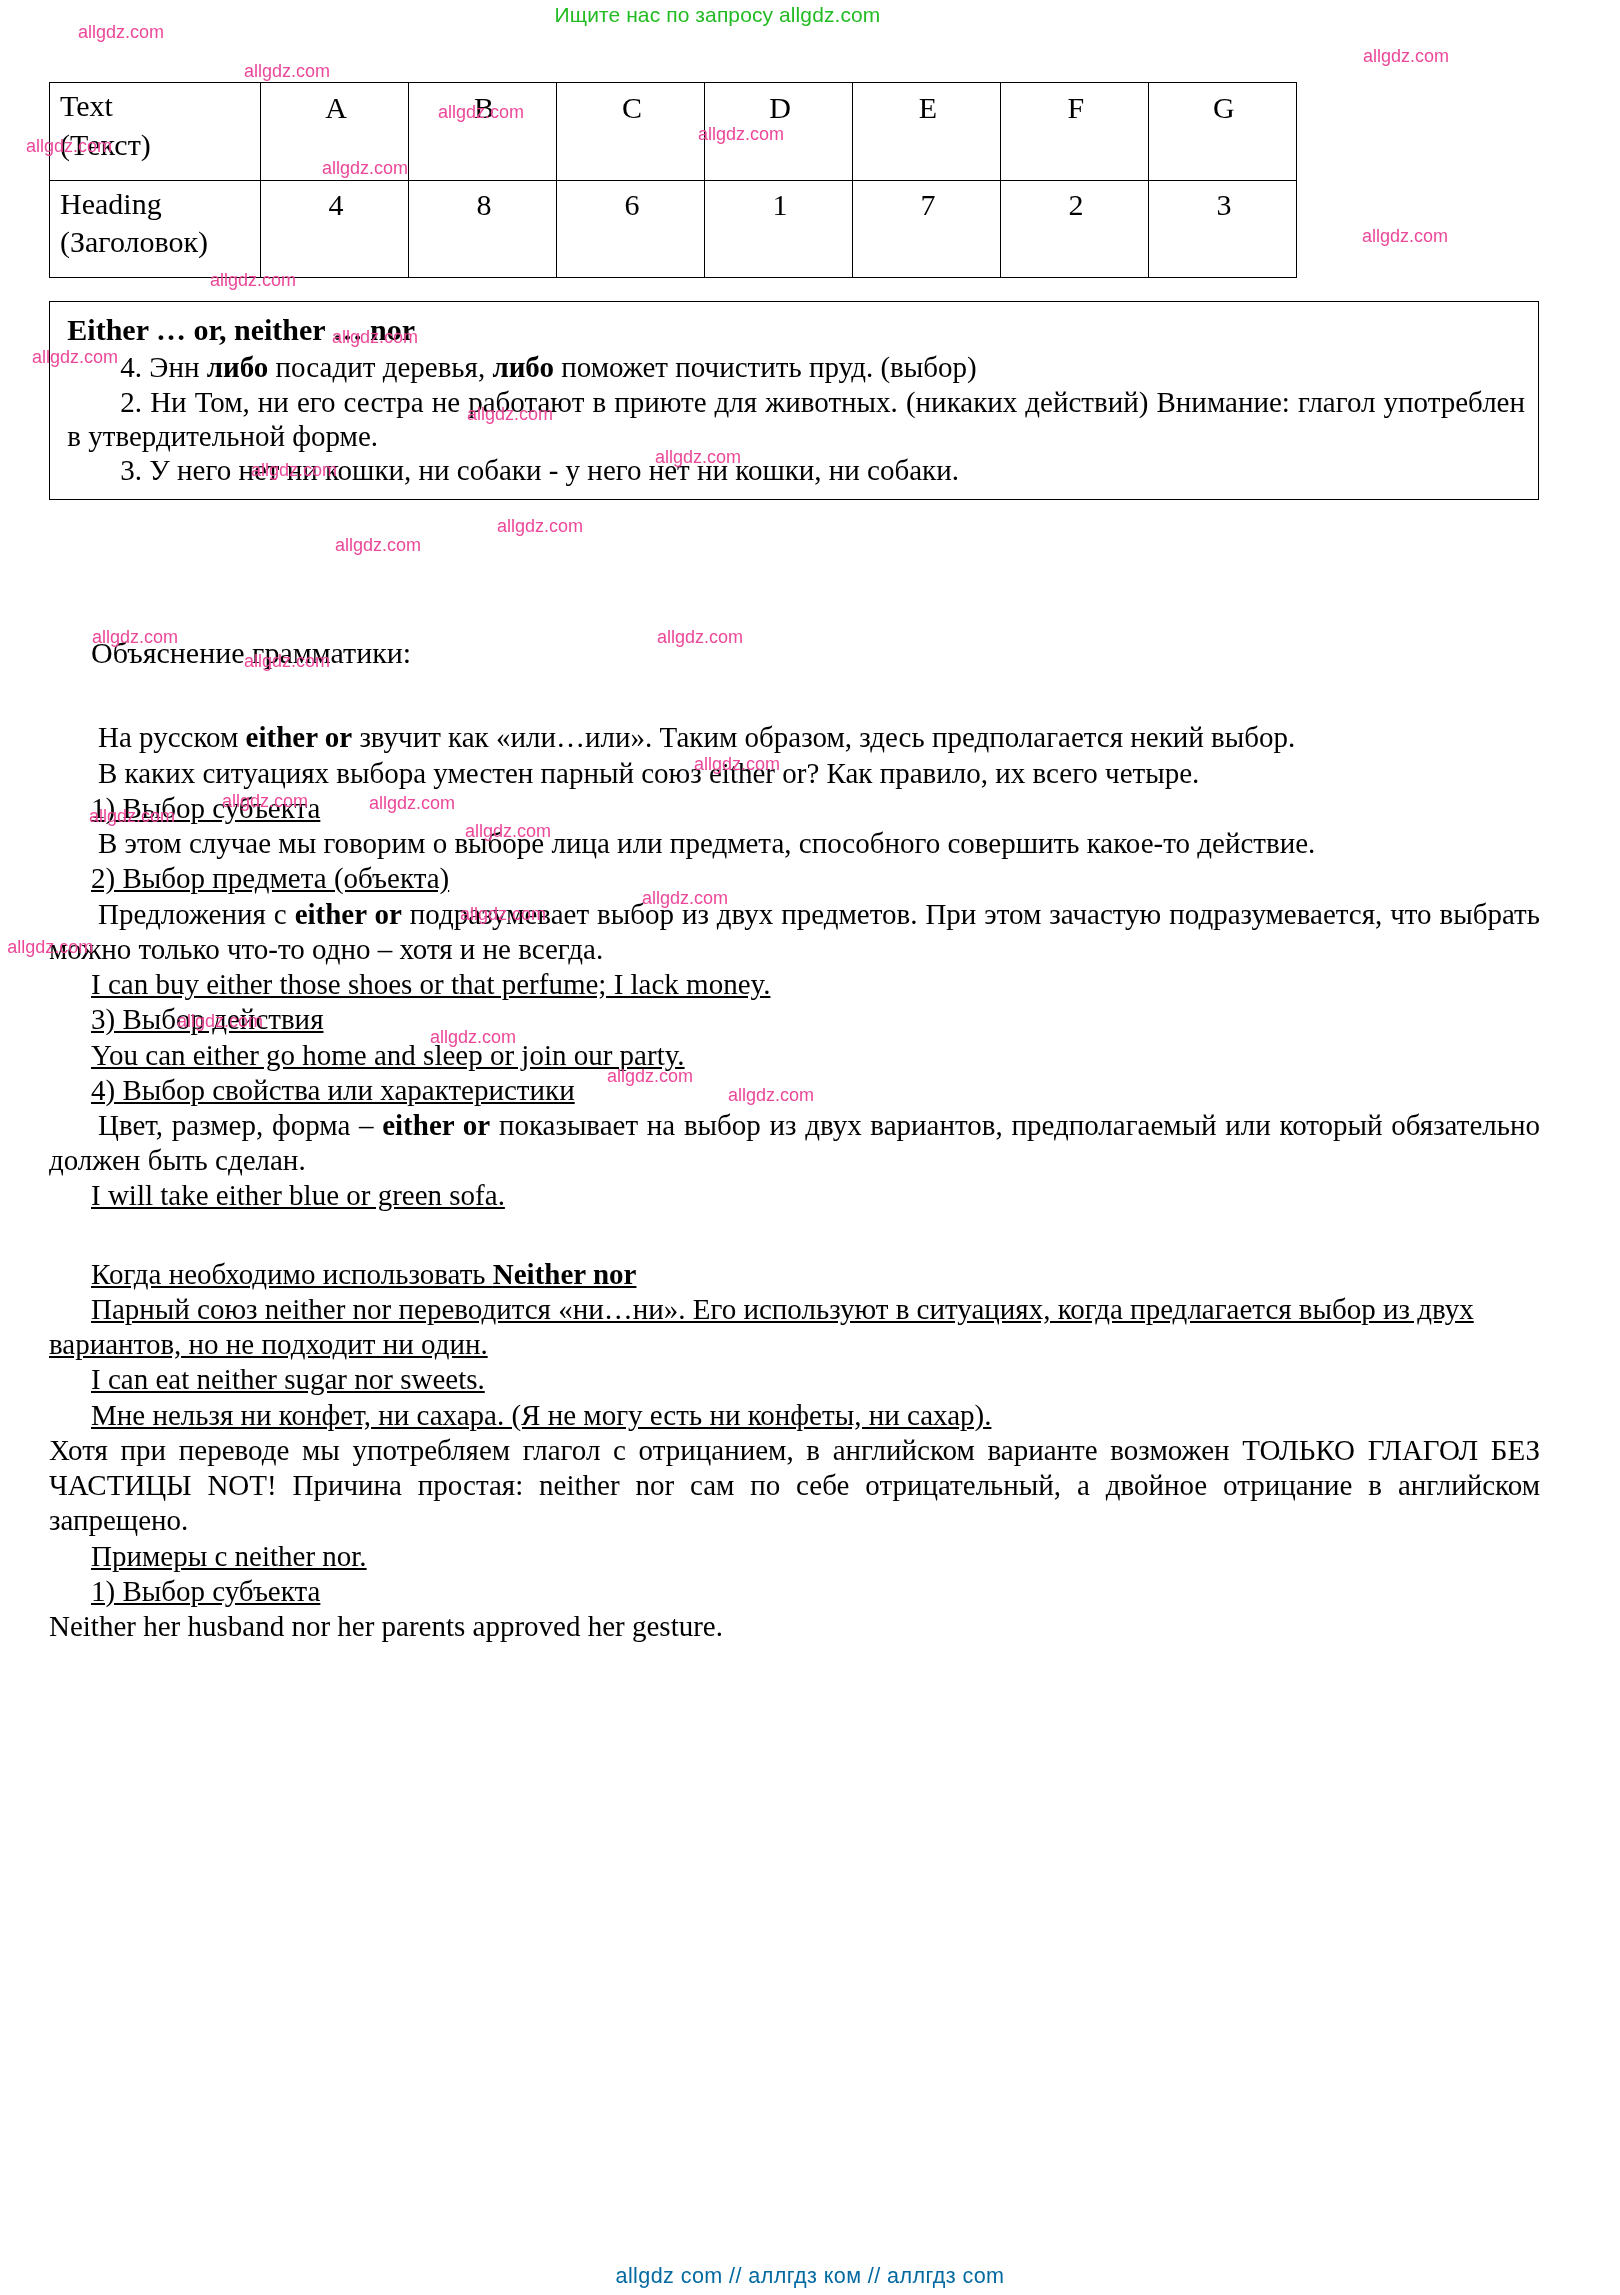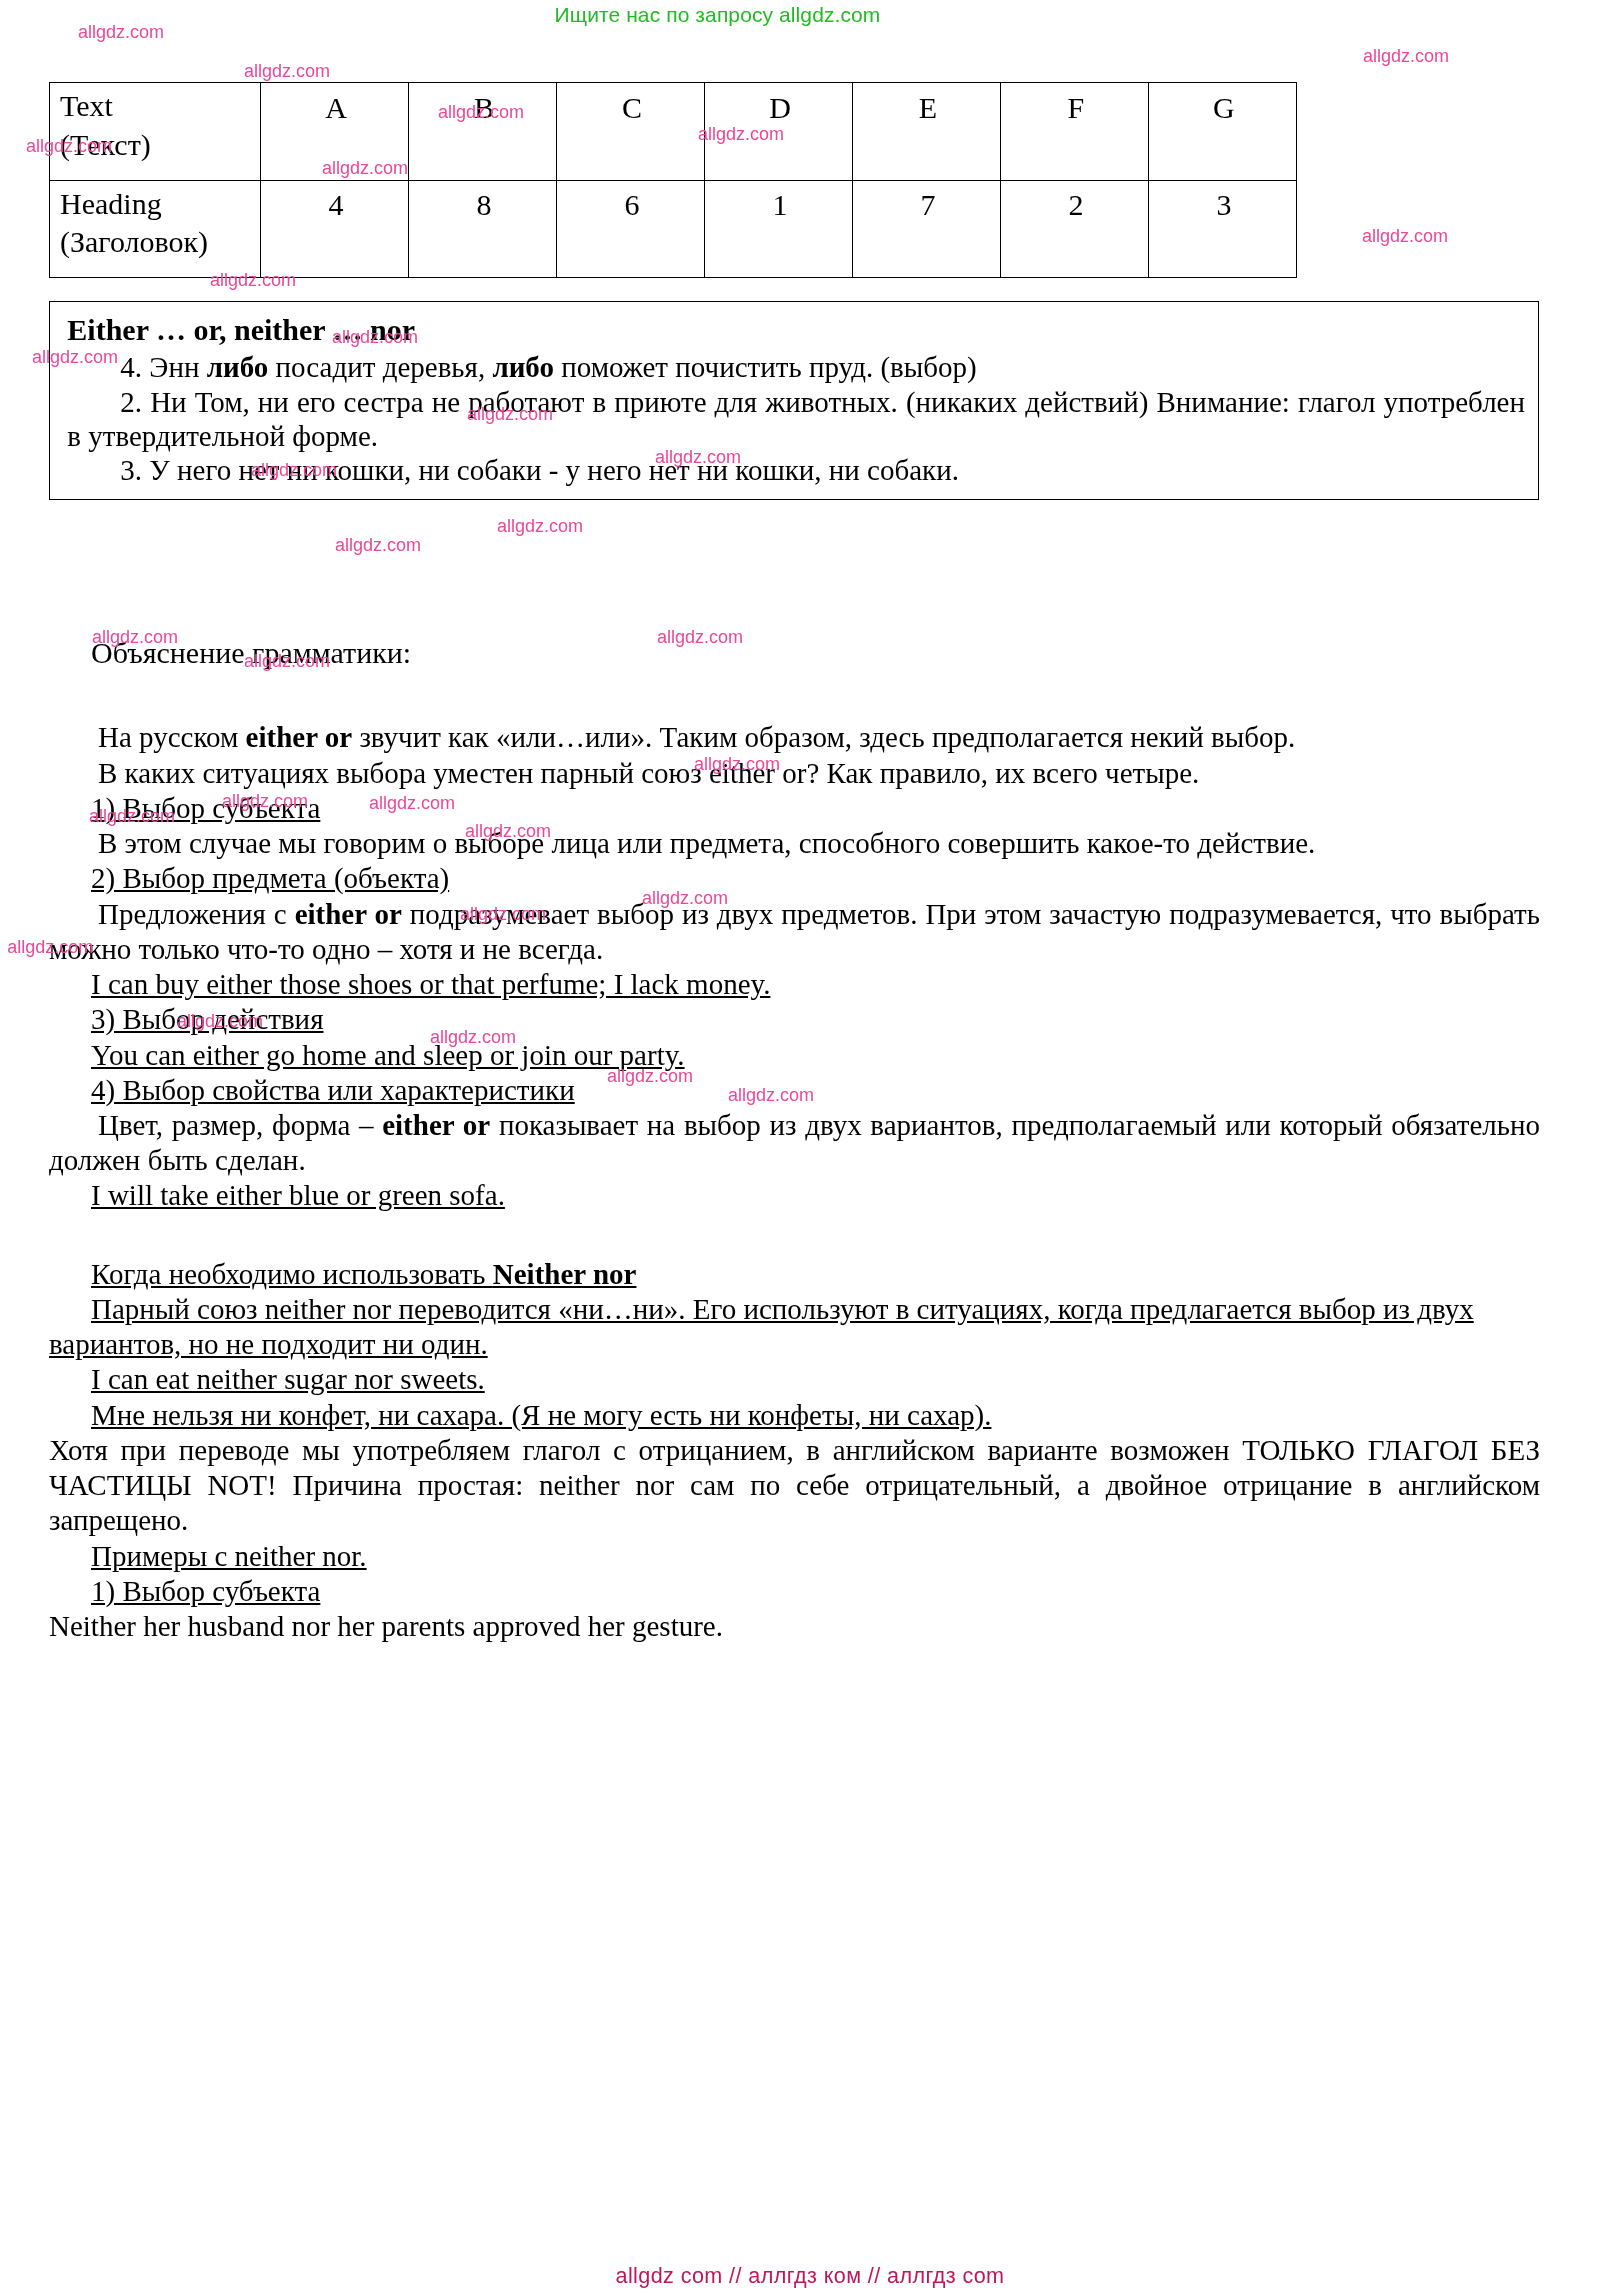--- a/index.html
+++ b/index.html
@@ -115,21 +115,21 @@
 
   
   .footer {
     position: absolute;
     left: 0;
     bottom: 5.8px;
     width: 1620px;
     text-align: center;
     font-family: "Liberation Sans", sans-serif;
     font-size: 21.6px;
-    color: #be185d;
+    color: #0369a1;
     letter-spacing: 0.4px;
   }
 
   
   .wm {
     position: absolute;
     font-family: "Liberation Sans", sans-serif;
     font-size: 18px;
     color: #ec4899;
     white-space: nowrap;

